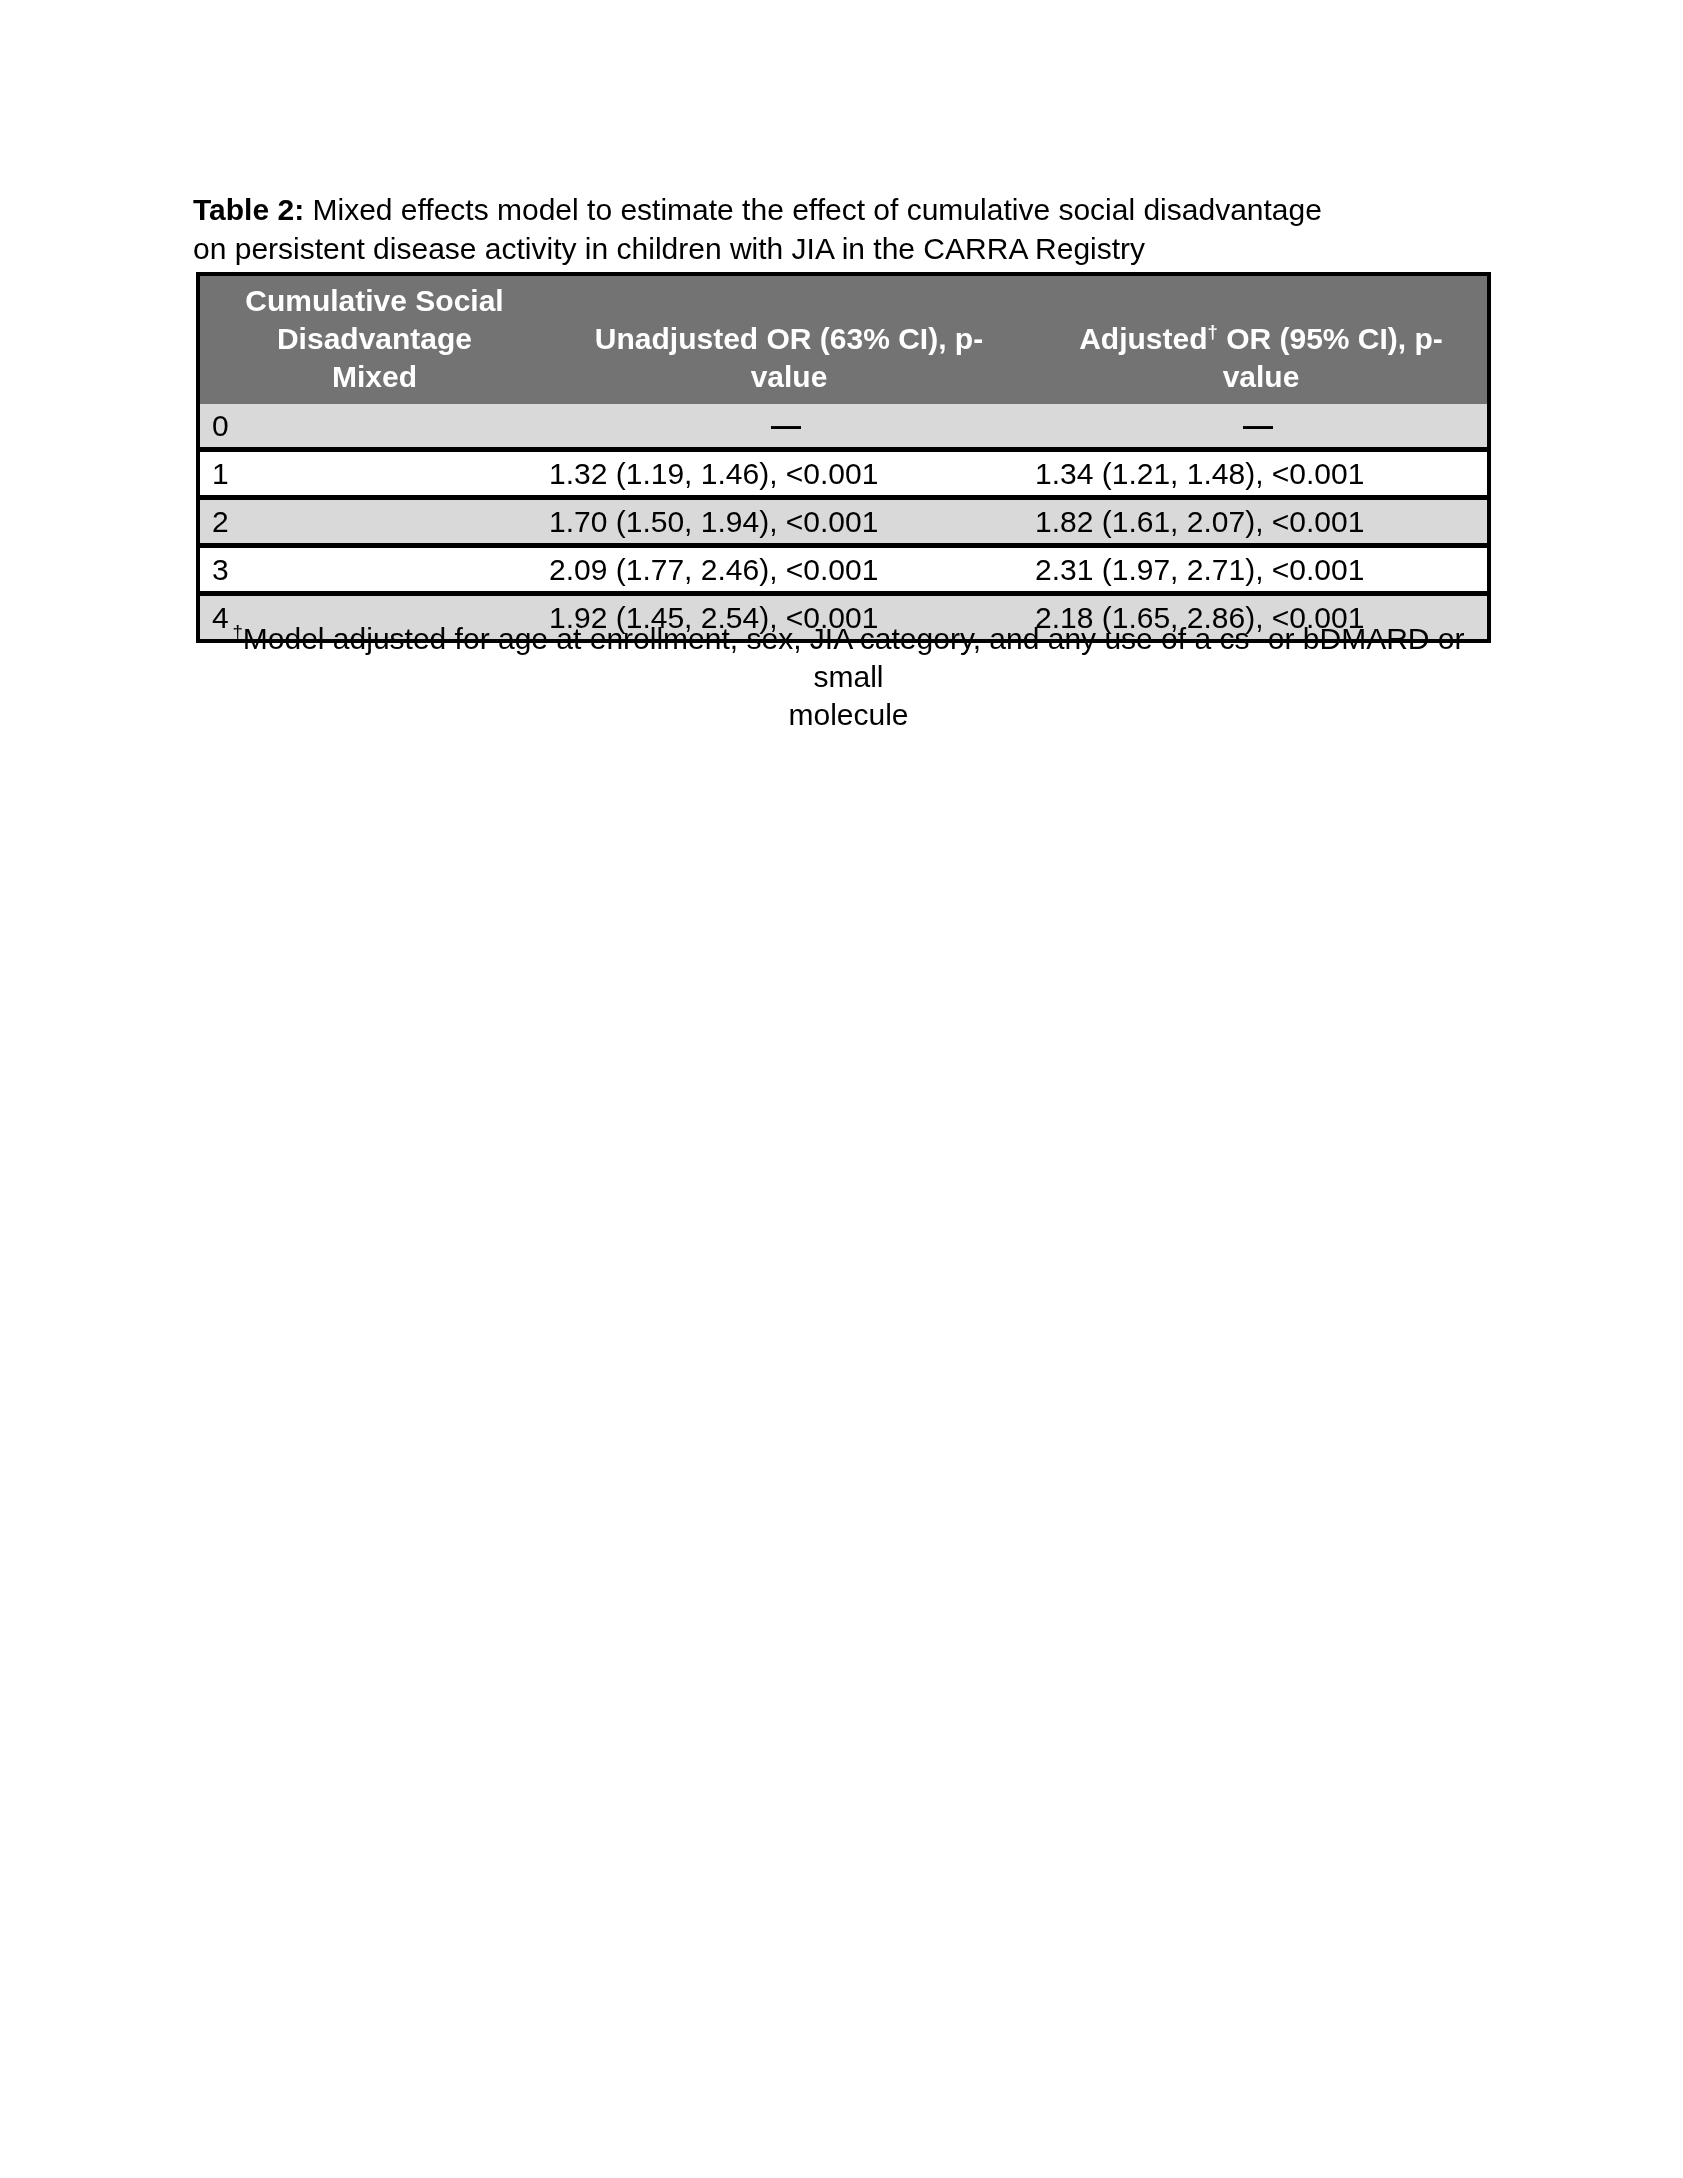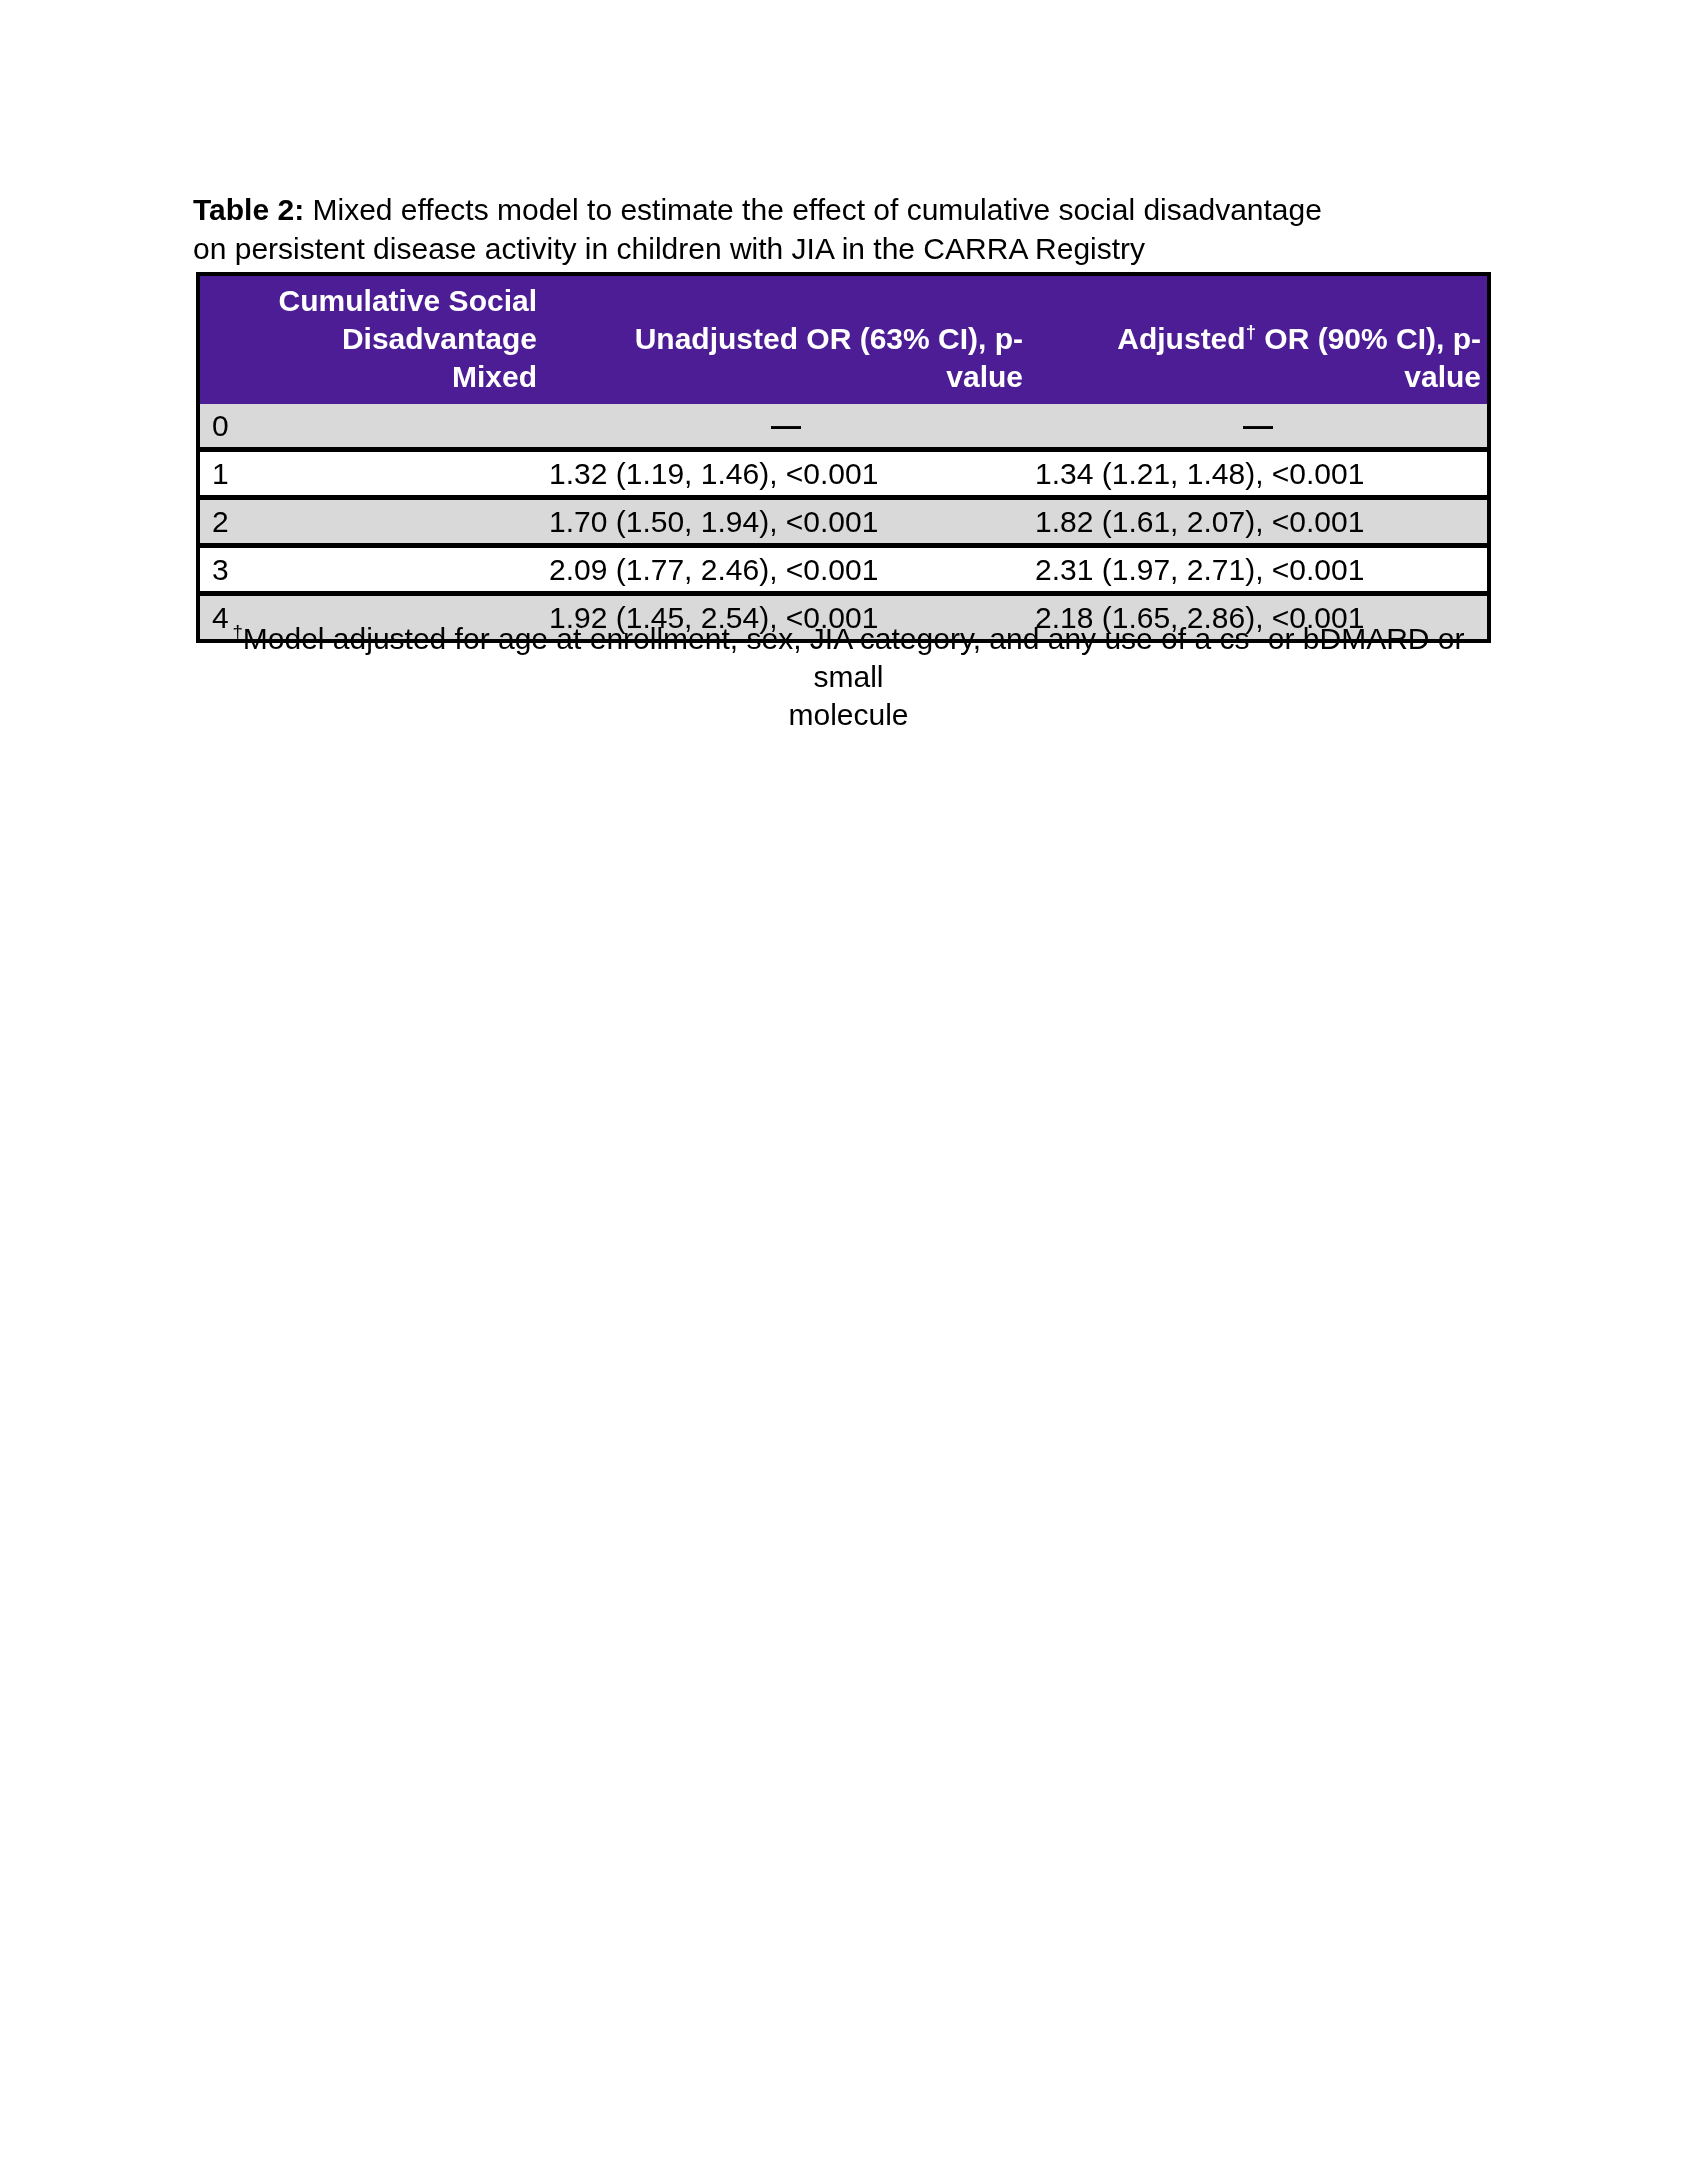--- a/index.html
+++ b/index.html
@@ -21,22 +21,22 @@
     position: absolute; left: 196px; top: 272px; width: 1291px;
     border-collapse: collapse; table-layout: fixed;
     border: 4px solid #000000;
     font-size: 30px;
   }
   col.c1 { width: 345px; }
   col.c2 { width: 486px; }
   col.c3 { width: 460px; }
 
   thead th {
-    background: #4c1d95; color: #ffffff;
-    font-weight: bold; text-align: right; vertical-align: bottom;
+    background: #737373; color: #ffffff;
+    font-weight: bold; text-align: center; vertical-align: bottom;
     height: 112px; box-sizing: border-box;
     padding: 6px 6px 8px 12px;
     line-height: 38px;
   }
   thead th sup { font-size: 62%; vertical-align: super; line-height: 0; }
 
   tbody tr { border-top: 5px solid #000000; }
   tbody tr:first-child { border-top: none; }
   tbody tr.shaded { background: #d9d9d9; }
   tbody td {
@@ -63,21 +63,21 @@
   <table class="data-table">
     <colgroup>
         <col class="c1">
         <col class="c2">
         <col class="c3">
       </colgroup>
     <thead>
       <tr>
         <th><span>Cumulative Social</span><br><span>Disadvantage</span><br><span>Mixed</span></th>
         <th><span>Unadjusted OR (63% CI), p-</span><br><span>value</span></th>
-        <th><span>Adjusted</span><sup>†</sup><span> OR (90% CI), p-</span><br><span>value</span></th>
+        <th><span>Adjusted</span><sup>†</sup><span> OR (95% CI), p-</span><br><span>value</span></th>
       </tr>
     </thead>
     <tbody>
       <tr class="shaded">
         <td class="score">0</td>
         <td class="dash">—</td>
         <td class="dash">—</td>
       </tr>
       <tr>
         <td class="score">1</td>

